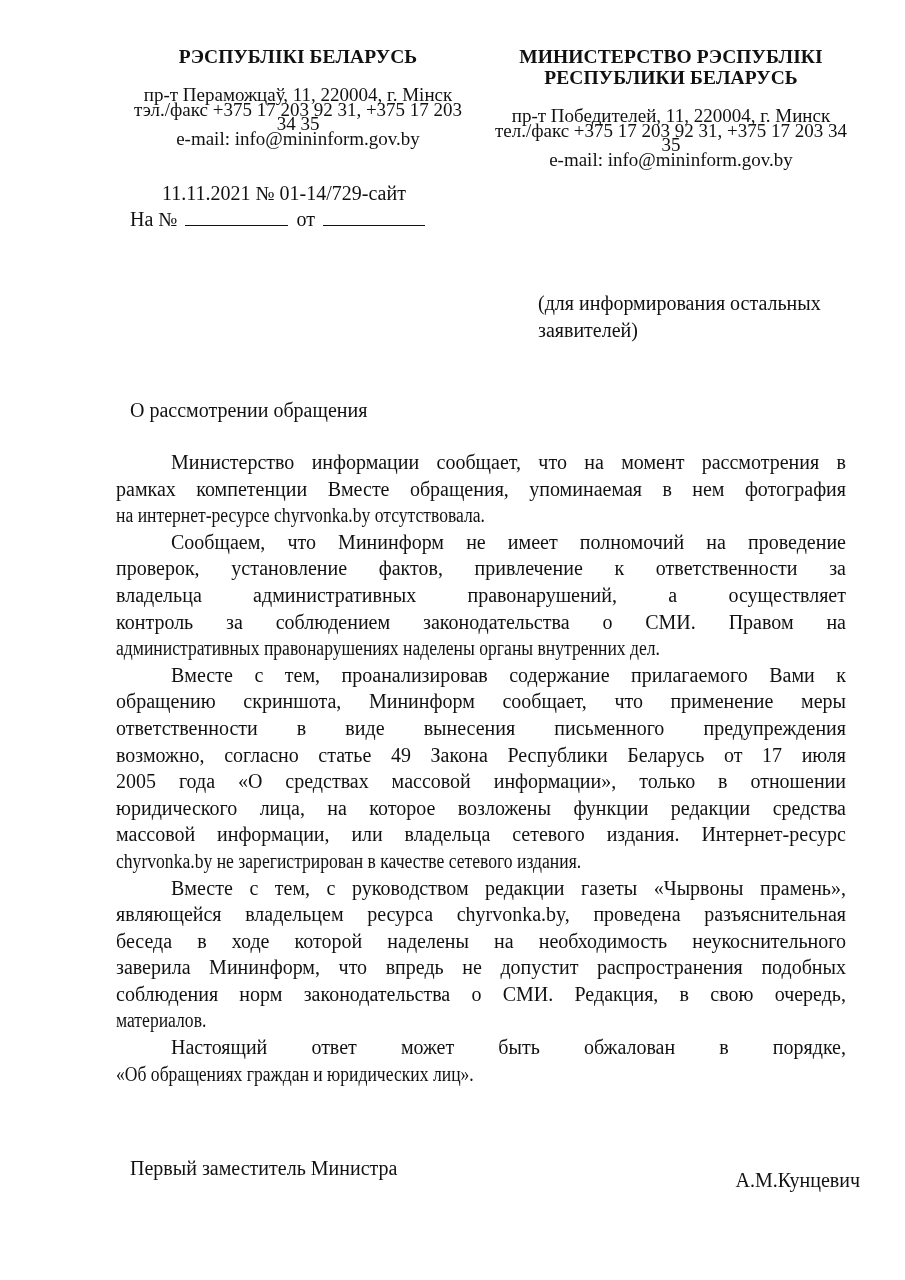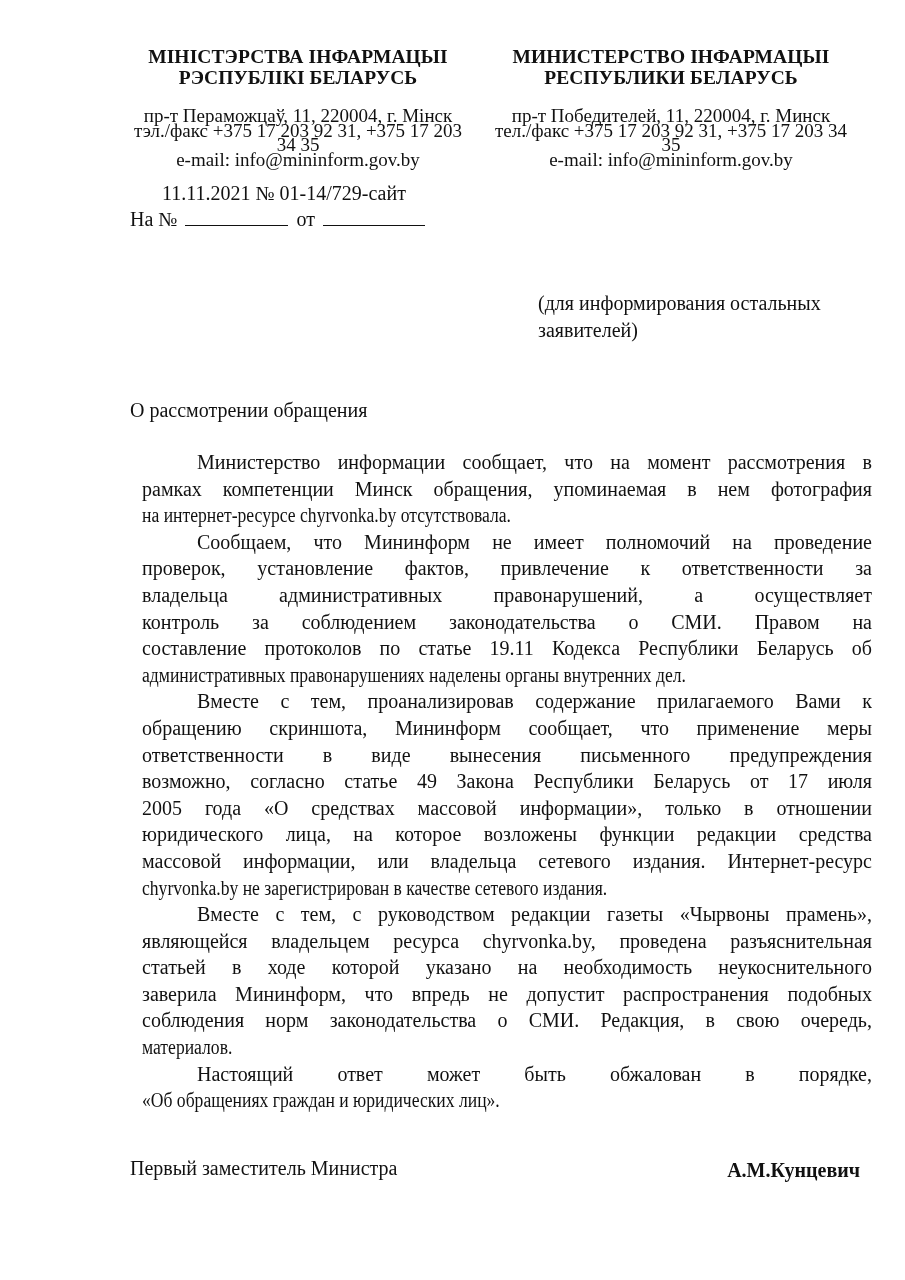--- a/index.html
+++ b/index.html
@@ -10,45 +10,44 @@
   .org { font-weight: bold; font-size: 19.5px; line-height: 21px; letter-spacing: 0.1px; }
   .addr { margin-top: 21px; font-size: 19px; line-height: 14.5px; }
   .regline { position: absolute; left: 130px; font-size: 20px; line-height: 26px; }
   #reg1 { top: 180px; margin-left: 32px; }
   #reg2 { top: 206px; }
   .blank { display: inline-block; border-bottom: 1px solid #111; height: 18px; vertical-align: baseline; }
   .b1 { width: 103px; margin: 0 3px; }
   .b2 { width: 102px; margin-left: 3px; }
   #addressee { position: absolute; left: 538px; top: 290px; width: 330px; font-size: 20px; line-height: 27px; }
   #subject { position: absolute; left: 130px; top: 397px; font-size: 20px; line-height: 26px; }
-  #body { position: absolute; left: 142px; top: 449px; width: 730px; }
+  #body { position: absolute; left: 116px; top: 449px; width: 730px; }
   .ln { height: 26.6px; font-size: 20px; line-height: 26.6px; white-space: nowrap; overflow: visible; }
   .ln span { display: block; transform-origin: 0 50%; }
   .just { text-align: justify; text-align-last: justify; white-space: normal; height: 26.6px; overflow: hidden; }
   .ind { padding-left: 55px; }
   #signature { position: absolute; left: 130px; top: 1155px; width: 730px; font-size: 20px; line-height: 26px; }
   #sig-title { position: absolute; left: 0; top: 0; }
-  #sig-name { position: absolute; right: 0; top: 2px; font-weight: bold; }
+  #sig-name { position: absolute; right: 0; top: 12px; }
   .cond { display: inline-block; transform: scaleX(0.88); transform-origin: 0 50%; }
 </style>
 </head>
 <body>
 
 <div class="hdr hdr-left">
-  <div class="org">МІНІСТЭРСТВА ІНФАРМАЦЫІ</div>
   <div class="org">РЭСПУБЛІКІ БЕЛАРУСЬ</div>
   <div class="addr">
     <div>пр-т Пераможцаў, 11,  220004, г. Мінск</div>
     <div>тэл./факс +375 17 203 92 31, +375 17 203 34 35</div>
     <div>e-mail: info@mininform.gov.by</div>
   </div>
 </div>
 
 <div class="hdr hdr-right">
-  <div class="org">МИНИСТЕРСТВО ІНФАРМАЦЫІ</div>
+  <div class="org">МИНИСТЕРСТВО РЭСПУБЛІКІ</div>
   <div class="org">РЕСПУБЛИКИ БЕЛАРУСЬ</div>
   <div class="addr">
     <div>пр-т Победителей, 11, 220004, г. Минск</div>
     <div>тел./факс +375 17 203 92 31, +375 17 203 34 35</div>
     <div>e-mail: info@mininform.gov.by</div>
   </div>
 </div>
 
 <div class="regline" id="reg1">11.11.2021 № 01-14/729-сайт</div>
 <div class="regline" id="reg2">
@@ -60,45 +59,44 @@
 
 <div id="addressee">
   <div>(для информирования остальных</div>
   <div>заявителей)</div>
 </div>
 
 <div id="subject">О рассмотрении обращения</div>
 
 <div id="body">
     <div class="ln just ind">Министерство информации сообщает, что на момент рассмотрения в</div>
-    <div class="ln just">рамках компетенции Минск обращения, упоминаемая в нем фотография</div>
+    <div class="ln just">рамках компетенции Вместе обращения, упоминаемая в нем фотография</div>
     <div class="ln">
       <span class="cond">на интернет-ресурсе chyrvonka.by отсутствовала.</span>
     </div>
     <div class="ln just ind">Сообщаем, что Мининформ не имеет полномочий на проведение</div>
     <div class="ln just">проверок, установление фактов, привлечение к ответственности за</div>
     <div class="ln just">владельца административных правонарушений, а осуществляет</div>
     <div class="ln just">контроль за соблюдением законодательства о СМИ. Правом на</div>
-    <div class="ln just">составление протоколов по статье 19.11 Кодекса Республики Беларусь об</div>
     <div class="ln">
       <span class="cond">административных правонарушениях наделены органы внутренних дел.</span>
     </div>
     <div class="ln just ind">Вместе с тем, проанализировав содержание прилагаемого Вами к</div>
     <div class="ln just">обращению скриншота, Мининформ сообщает, что применение меры</div>
     <div class="ln just">ответственности в виде вынесения письменного предупреждения</div>
     <div class="ln just">возможно, согласно статье 49 Закона Республики Беларусь от 17 июля</div>
     <div class="ln just">2005 года «О средствах массовой информации», только в отношении</div>
     <div class="ln just">юридического лица, на которое возложены функции редакции средства</div>
     <div class="ln just">массовой информации, или владельца сетевого издания. Интернет-ресурс</div>
     <div class="ln">
       <span class="cond">chyrvonka.by не зарегистрирован в качестве сетевого издания.</span>
     </div>
     <div class="ln just ind">Вместе с тем, с руководством редакции газеты «Чырвоны прамень»,</div>
     <div class="ln just">являющейся владельцем ресурса chyrvonka.by, проведена разъяснительная</div>
-    <div class="ln just">статьей в ходе которой указано на необходимость неукоснительного</div>
+    <div class="ln just">беседа в ходе которой наделены на необходимость неукоснительного</div>
     <div class="ln just">заверила Мининформ, что впредь не допустит распространения подобных</div>
     <div class="ln just">соблюдения норм законодательства о СМИ. Редакция, в свою очередь,</div>
     <div class="ln">
       <span class="cond">материалов.</span>
     </div>
     <div class="ln just ind">Настоящий ответ может быть обжалован в порядке,</div>
     <div class="ln">
       <span class="cond">«Об обращениях граждан и юридических лиц».</span>
     </div>
   </div>

